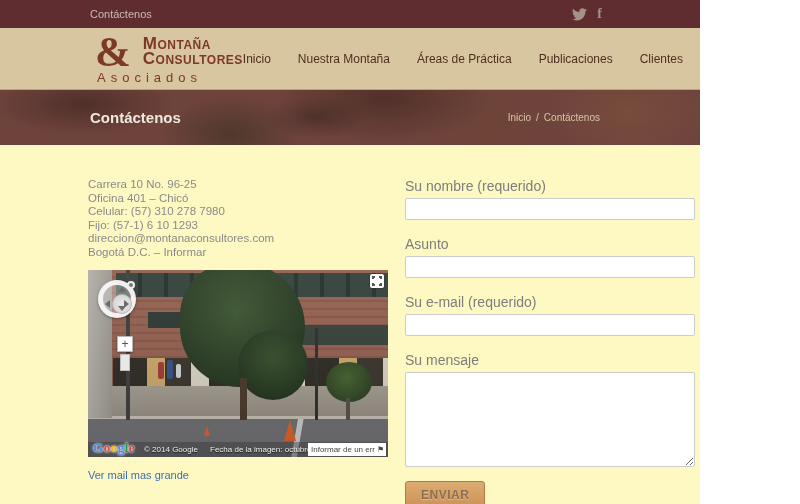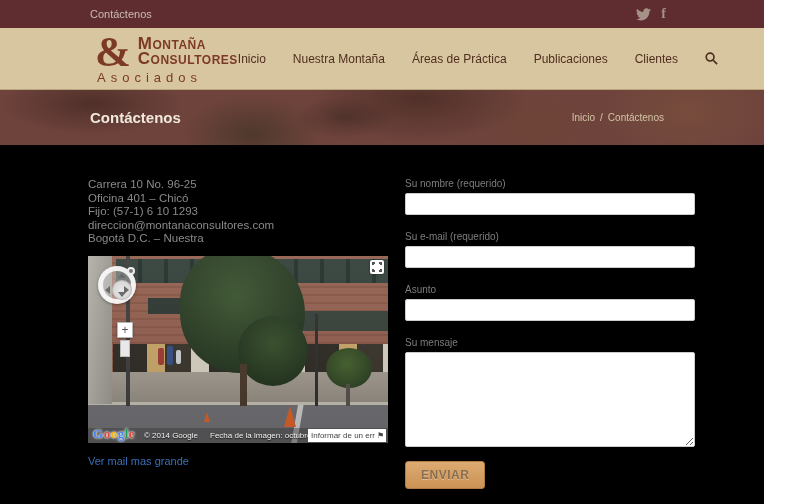--- a/index.html
+++ b/index.html
@@ -1,31 +1,31 @@
 <!DOCTYPE html>
 <html><head>
 <meta charset="utf-8">
 <style>
   * { margin:0; padding:0; box-sizing:border-box; }
   body { font-family:"Liberation Sans", sans-serif; background:#fff; }
-  .page { position:relative; width:764px; height:504px; overflow:hidden; background:#000000; }
+  .page { position:relative; width:700px; height:504px; overflow:hidden; background:#fef9c3; }
 
   
   .topbar { height:28px; background:#5f2c30; display:flex; align-items:center; padding:0 98px 0 90px; }
   .topbar-label { font-size:11px; color:#cbbdb1; }
   .social { margin-left:auto; display:flex; gap:10px; align-items:center; }
   .social svg { display:block; }
   .fb-f { font-family:"Liberation Serif", serif; font-weight:bold; font-size:14px; color:#a59186; line-height:1; }
 
   
   .header { height:62px; background:#d8c6a1; display:flex; align-items:center; padding:0 100px 0 95px; border-bottom:1px solid #b9a57c; }
   .logo { color:#7c3a26; line-height:1; }
   .logo-top { display:flex; align-items:flex-start; }
   .logo-amp { font-family:"Liberation Serif", serif; font-weight:bold; font-size:43px; line-height:36px; }
-  .logo-names { margin-left:7px; margin-top:2px; }
+  .logo-names { margin-left:12px; margin-top:2px; }
   .logo-name { font-variant:small-caps; font-weight:bold; font-size:17px; line-height:15px; letter-spacing:0.5px; }
   .logo-tagline { font-size:13px; letter-spacing:5px; margin-top:1px; margin-left:2px; }
   .nav { margin-left:auto; display:flex; align-items:center; gap:27px; }
   .nav-item { font-size:12px; color:#4f2e1e; cursor:pointer; white-space:nowrap; }
   .nav-search { display:flex; align-items:center; cursor:pointer; }
 
   
   .titlebar { height:55px; display:flex; align-items:center; padding:0 100px 0 90px;
     background:
       radial-gradient(ellipse 130px 45px at 12% 25%, rgba(35,18,14,0.40), transparent 70%),
@@ -109,21 +109,21 @@
     text-shadow:0 0 2px #fff, 0 0 3px #fff; letter-spacing:0.5px; }
   .gl0,.gl3 { color:#4285f4; } .gl1,.gl5 { color:#db4437; } .gl2 { color:#f4b400; } .gl4 { color:#0f9d58; }
   .copyright { left:56px; bottom:3px; font-size:8px; color:#f2f2f2; text-shadow:0 1px 1px rgba(0,0,0,0.8); white-space:nowrap; }
   .imgdate { left:122px; bottom:3px; font-size:8px; color:#f2f2f2; text-shadow:0 1px 1px rgba(0,0,0,0.8); white-space:nowrap; }
   .report { right:2px; bottom:1px; height:13px; max-width:78px; background:#fff; color:#444;
     font-size:8px; line-height:13px; padding:0 3px; white-space:nowrap; overflow:hidden; cursor:pointer; display:flex; gap:2px; }
   .maplink { display:inline-block; margin-top:12px; font-size:11px; color:#3b6fb6; text-decoration:none; cursor:pointer; }
 
   
   .fgroup { margin-bottom:16px; }
-  .flabel { display:block; font-size:10px; color:#7d7d7d; margin-bottom:4px; }
+  .flabel { display:block; font-size:14px; color:#7d7d7d; margin-bottom:4px; }
   .finput { width:100%; height:22px; border:1px solid #ccc; border-radius:2px; background:#fff; padding:0 5px; font-size:12px; color:#444; }
   .ftextarea { width:100%; height:95px; border:1px solid #ccc; border-radius:2px; background:#fff; padding:4px 5px;
     font-size:12px; color:#444; resize:both; font-family:"Liberation Sans", sans-serif; }
   .fgroup.msg { margin-bottom:10px; }
   .submit-btn { display:inline-block; padding:6px 15px; background:linear-gradient(180deg,#dcab72,#cc9255);
     border:1px solid #b07c43; border-radius:3px; font-size:12px; font-weight:bold; letter-spacing:0.5px;
     color:#8a6e50; text-shadow:0 1px 0 rgba(255,255,255,0.35); cursor:pointer; }
 </style>
 </head>
 <body>
@@ -176,23 +176,24 @@
       <span>Contáctenos</span>
     </span>
   </div>
 
   <div class="content">
 
     <div class="col-left">
       <div class="address">
         <div>Carrera 10 No. 96-25</div>
         <div>Oficina 401 – Chicó</div>
+        <div>Celular: (57) 310 278 7980</div>
         <div>Fijo: (57-1) 6 10 1293</div>
         <div>direccion@montanaconsultores.com</div>
-        <div>Bogotá D.C. – Nuestra</div>
+        <div>Bogotá D.C. – Informar</div>
       </div>
 
       
       <div class="sv">
         <div class="sv-brick"></div>
         <div class="sv-topwin"></div>
         <div class="sv-glass2"></div>
         <div class="sv-glass3"></div>
         <div class="sv-storefront"></div>
         <div class="sv-sidewalk"></div>
@@ -243,25 +244,25 @@
 
       <a class="maplink">Ver mail mas grande</a>
     </div>
 
     <div class="col-right">
       <div class="fgroup">
         <label class="flabel">Su nombre (requerido)</label>
         <input class="finput" type="text" style="">
       </div>
       <div class="fgroup">
+        <label class="flabel">Asunto</label>
+        <input class="finput" type="text" style="">
+      </div>
+      <div class="fgroup">
         <label class="flabel">Su e-mail (requerido)</label>
-        <input class="finput" type="text" style="">
-      </div>
-      <div class="fgroup">
-        <label class="flabel">Asunto</label>
         <input class="finput" type="text" style="">
       </div>
       <div class="fgroup msg">
         <label class="flabel">Su mensaje</label>
         <textarea class="ftextarea" style=""></textarea>
       </div>
       <span class="submit-btn">ENVIAR</span>
     </div>
 
   </div>

